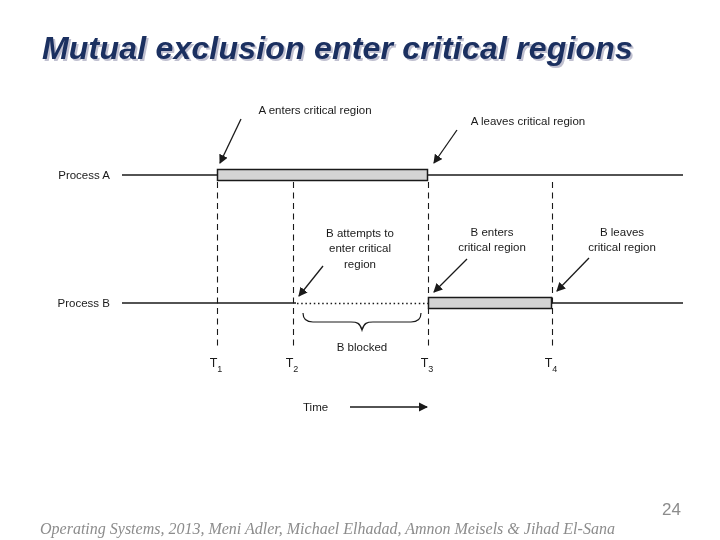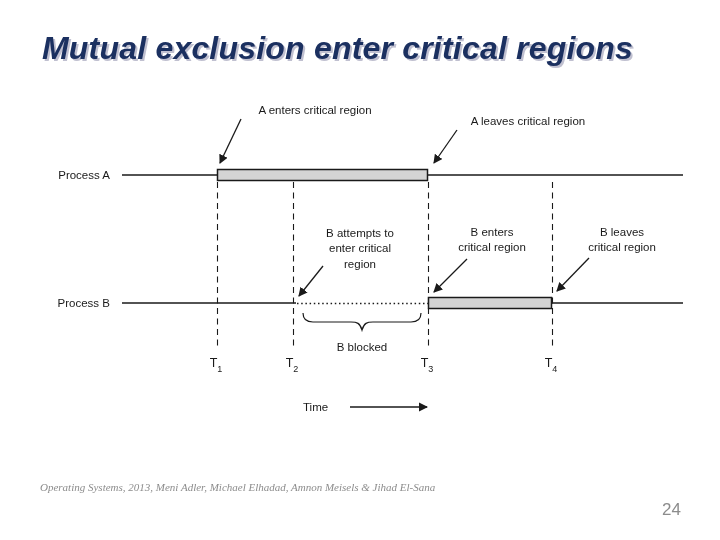--- a/index.html
+++ b/index.html
@@ -10,23 +10,23 @@
     position:relative; overflow:hidden;
   }
   .title {
     position:absolute; left:42px; top:30px;
     font-size:32px; font-weight:bold; font-style:italic;
     color:var(--title_text,#1b3060);
     text-shadow:2px 2px 0 var(--title_shadow,#c0c0d0);
     white-space:nowrap; letter-spacing:0.2px;
   }
   .footer {
-    position:absolute; left:40px; top:481px;
+    position:absolute; left:40px; top:520px;
     font-family:"Liberation Serif",serif; font-style:italic;
-    font-size:11px; color:var(--footer_text,#8c8c8c);
+    font-size:16px; color:var(--footer_text,#8c8c8c);
     white-space:nowrap;
   }
   .pagenum {
     position:absolute; left:662px; top:500px;
     font-size:17px; color:var(--footer_text,#8c8c8c);
   }
   .diagram { position:absolute; left:0; top:0; }
   svg text { font-family:"Liberation Sans",sans-serif; }
   .lbl   { font-size:11.5px; fill:var(--ink,#1a1a1a); }
   .ln    { stroke:var(--ink,#1a1a1a); stroke-width:1.4; fill:none; }

